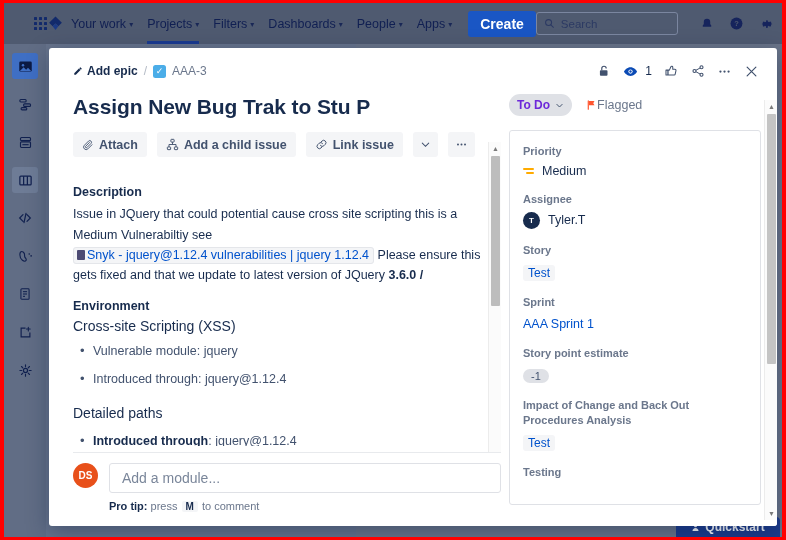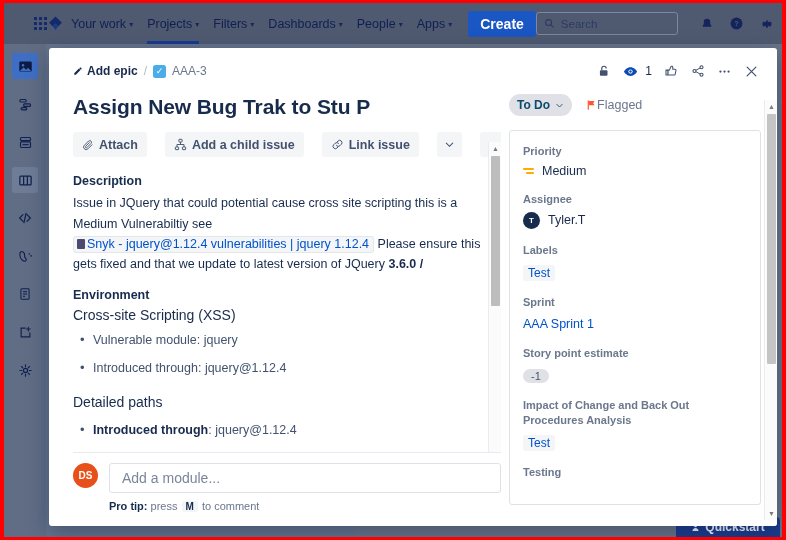--- a/index.html
+++ b/index.html
@@ -112,21 +112,21 @@
 
   .modal-body { display:flex; height: 432px; }
   .col-left {
     width: 452px; position: relative; padding: 0 0 0 24px;
   }
   .left-scroll-pane { height: 352px; overflow: hidden; padding-right: 18px; }
   .issue-title {
     font-size: 21px; font-weight: 600; color: #172b4d; line-height: 1.25;
     margin-bottom: 12px; letter-spacing: -.1px;
   }
-  .btn-row { display:flex; align-items:flex-start; gap:18px; margin-bottom: 17px; }
+  .btn-row { display:flex; align-items:flex-start; gap:10px; margin-bottom: 28px; }
   .abtn {
     background:#f4f5f7; border-radius:3px; height:25px; padding:0 9px;
     display:flex; align-items:center; gap:5px;
     font-size:12.5px; color:#42526e; font-weight:600; white-space:nowrap;
   }
   .abtn.icononly { padding: 0 7px; }
   .sect-label { font-size:12.5px; font-weight:600; color:#172b4d; margin-bottom:5px; }
   .desc-p {
     font-size:12.5px; color:#172b4d; line-height:1.62; margin-bottom: 14px;
   }
@@ -179,21 +179,21 @@
     background:#f4f5f7; border-radius:2px; padding:0 4px; font-weight:700; color:#172b4d;
     font-size:10px; margin:0 1px;
   }
 
   
   .col-right {
     width: 276px; position: relative; padding: 0 16px 0 8px; background:#fff;
   }
   .status-row { display:flex; align-items:center; gap:14px; margin-bottom: 14px; }
   .status-pill {
-    background:#dfe1e6; color:#0c4a6e; font-size:12px; font-weight:700;
+    background:#dfe1e6; color:#6d28d9; font-size:12px; font-weight:700;
     padding:4px 8px; border-radius:11px; display:flex; align-items:center; gap:5px;
   }
   .flagged { display:flex; align-items:center; font-size:12.5px; color:#6b778c; }
   .details-card { border:1px solid #dfe1e6; border-radius:3px; }
   .dc-head {
     display:flex; align-items:center; padding: 10px 13px; border-bottom:1px solid #dfe1e6;
   }
   .dc-title { font-size:13.5px; font-weight:600; color:#172b4d; }
   .dc-chev { margin-left:auto; color:#42526e; font-size:10px; }
   .dc-body { padding: 13px 13px 10px; }
@@ -560,21 +560,21 @@
 
               <div class="field">
                 <div class="f-label">Assignee</div>
                 <div class="f-val">
                   <span class="av-t">T</span>
                   <span>Tyler.T</span>
                 </div>
               </div>
 
               <div class="field">
-                <div class="f-label">Labels</div>
+                <div class="f-label">Story</div>
                 <span class="tag">Test</span>
               </div>
 
               <div class="field">
                 <div class="f-label">Sprint</div>
                 <span class="lnk">AAA Sprint 1</span>
               </div>
 
               <div class="field">
                 <div class="f-label">Story point estimate</div>

